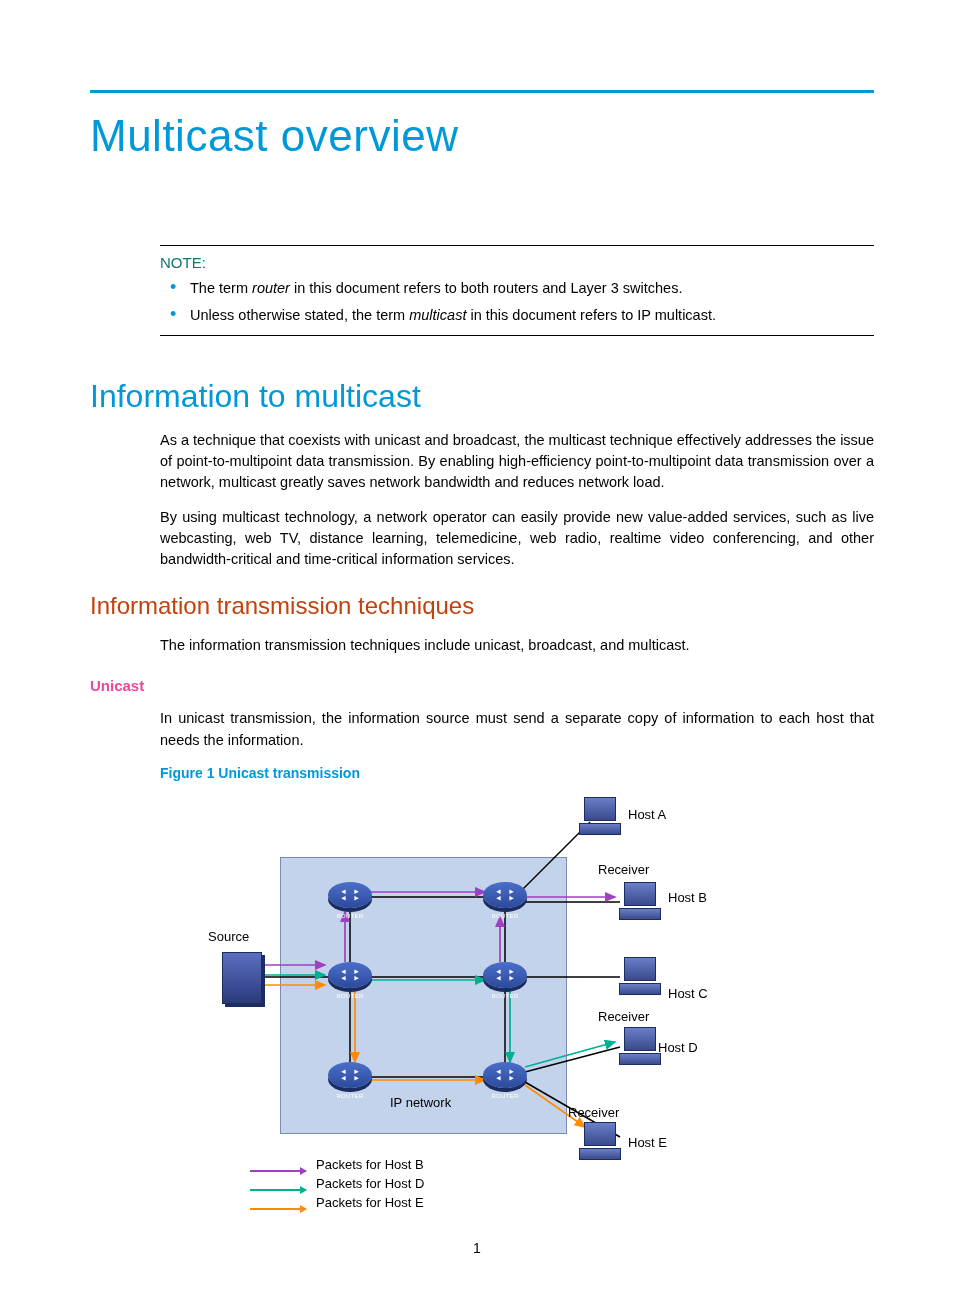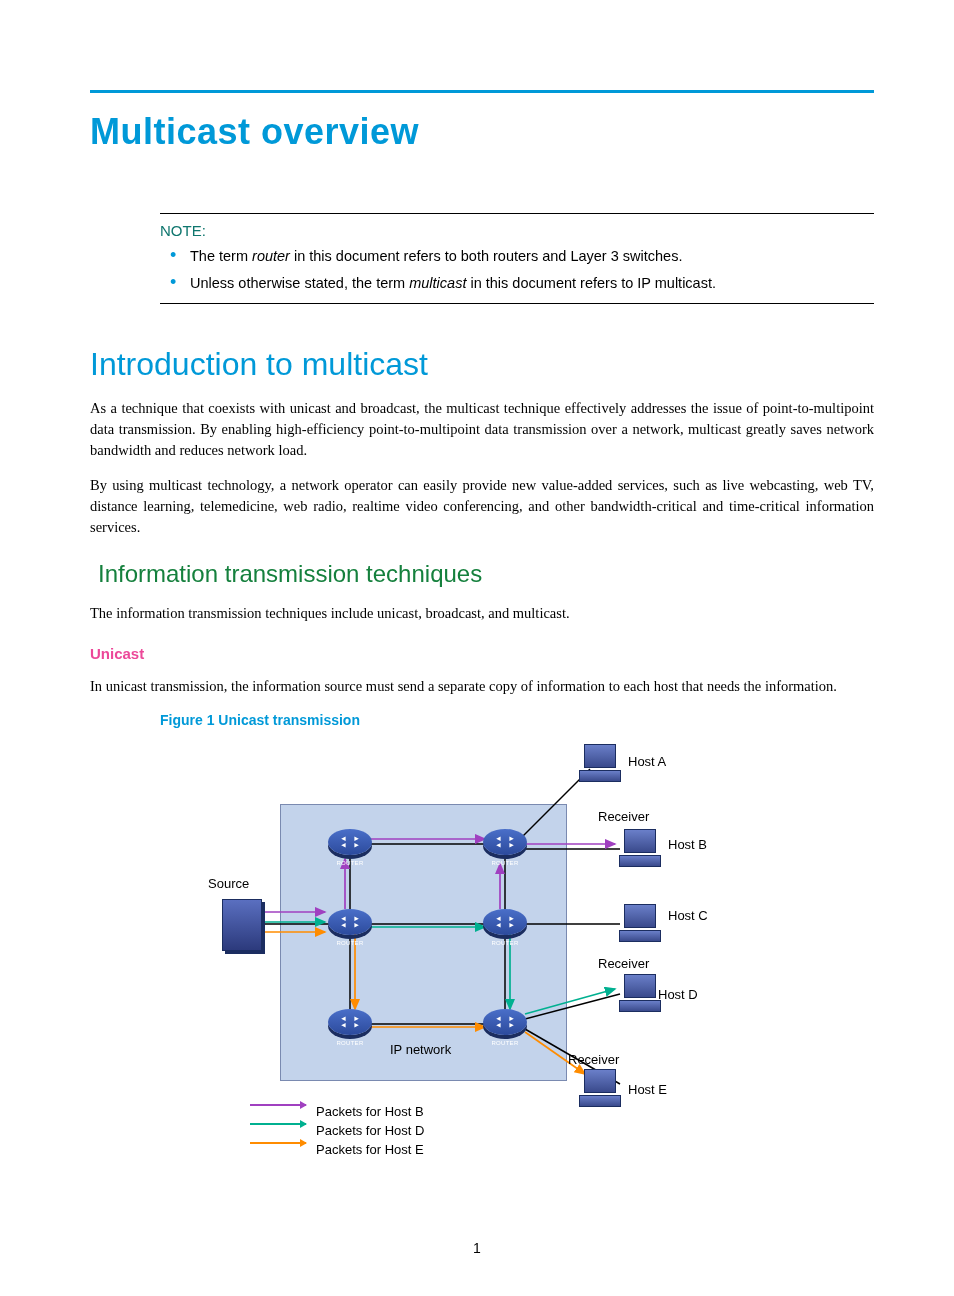--- a/index.html
+++ b/index.html
@@ -16,23 +16,23 @@
     padding: 90px 80px 40px 90px;
     box-sizing: border-box;
     position: relative;
   }
   .top-rule {
     border-top: 3px solid #0099d8;
     margin-bottom: 18px;
   }
   h1.page-title {
     color: #0099d8;
-    font-size: 36px;
-    font-weight: bold;
-    margin: 0 0 60px 0;
+    font-size: 44px;
+    font-weight: normal;
+    margin: 0 0 84px 0;
     letter-spacing: 0.5px;
   }
   .note-rule {
     border-top: 1px solid #000;
     margin-left: 70px;
     margin-bottom: 8px;
   }
   .note-label {
     color: #0f766e;
     font-size: 15px;
@@ -65,31 +65,31 @@
     margin-top: 8px;
   }
   .italic { font-style: italic; }
   h2.section {
     color: #0099d8;
     font-size: 32px;
     font-weight: normal;
     margin: 42px 0 14px 0;
   }
   .body-text {
+    margin-left: 70px;
     font-size: 14.5px;
     line-height: 1.45;
     text-align: justify;
     margin-bottom: 14px;
-    font-family: Liberation Serif, serif;
   }
   h3.subsection {
-    color: #15803d;
+    color: #c2410c;
     font-size: 24px;
     font-weight: normal;
-    margin: 22px 0 10px 8px;
+    margin: 22px 0 10px 0;
   }
   h4.subsub {
     color: #ec4899;
     font-size: 15px;
     font-weight: bold;
     margin: 21px 0 8px 0;
   }
   .figure-caption {
     color: #0099d8;
     font-weight: bold;
@@ -149,21 +149,21 @@
     box-shadow: 3px 3px 0 #1b2d60;
   }
   .lbl {
     position:absolute;font-size:13px;white-space:nowrap;
   }
   .lbl.bold { font-weight:normal; }
   svg.wires { position:absolute;left:0;top:0;width:560px;height:460px;pointer-events:none; }
   .legend {
     position:absolute;left:60px;top:370px;font-size:13px;
   }
-  .legend-row { display:flex;align-items:flex-start;margin-bottom:4px; }
+  .legend-row { display:flex;align-items:flex-end;margin-bottom:4px; }
   .legend-arrow { width:56px;height:2px;margin-right:10px;position:relative; }
   .legend-arrow::after {
     content:"";position:absolute;right:-1px;top:-3px;
     border-left:7px solid;border-top:4px solid transparent;border-bottom:4px solid transparent;
   }
   .la-purple { background:#a040c0; } .la-purple::after{border-left-color:#a040c0;}
   .la-teal { background:#00b090; } .la-teal::after{border-left-color:#00b090;}
   .la-orange { background:#ff8c00; } .la-orange::after{border-left-color:#ff8c00;}
   .page-num {
     position:absolute;bottom:40px;left:0;width:954px;text-align:center;font-size:14px;
@@ -177,21 +177,21 @@
   <h1 class="page-title">Multicast overview</h1>
 
   <div class="note-rule"></div>
   <div class="note-label">NOTE:</div>
   <ul class="note-list">
     <li><span>The term </span><span class="italic">router</span><span> in this document refers to both routers and Layer 3 switches.</span></li>
     <li><span>Unless otherwise stated, the term </span><span class="italic">multicast</span><span> in this document refers to IP multicast.</span></li>
   </ul>
   <div class="note-bottom-rule"></div>
 
-  <h2 class="section">Introduction to multicast</h2>
+  <h2 class="section">Information to multicast</h2>
   <p class="body-text">As a technique that coexists with unicast and broadcast, the multicast technique effectively addresses the issue of point-to-multipoint data transmission. By enabling high-efficiency point-to-multipoint data transmission over a network, multicast greatly saves network bandwidth and reduces network load.</p>
   <p class="body-text">By using multicast technology, a network operator can easily provide new value-added services, such as live webcasting, web TV, distance learning, telemedicine, web radio, realtime video conferencing, and other bandwidth-critical and time-critical information services.</p>
 
   <h3 class="subsection">Information transmission techniques</h3>
   <p class="body-text">The information transmission techniques include unicast, broadcast, and multicast.</p>
 
   <h4 class="subsub">Unicast</h4>
   <p class="body-text">In unicast transmission, the information source must send a separate copy of information to each host that needs the information.</p>
   <div class="figure-caption">Figure 1 Unicast transmission</div>
 
@@ -345,21 +345,21 @@
         <div class="host-mon"></div>
         <div class="host-base"></div>
       </div>
     <div class="lbl bold" style="left:408px;top:75px">Receiver</div>
     <div class="lbl" style="left:478px;top:103px">Host B</div>
 
     <div class="host" style="left:428px;top:170px">
         <div class="host-mon"></div>
         <div class="host-base"></div>
       </div>
-    <div class="lbl" style="left:478px;top:174px">Host C</div>
+    <div class="lbl" style="left:478px;top:199px">Host C</div>
 
     <div class="host" style="left:428px;top:240px">
         <div class="host-mon"></div>
         <div class="host-base"></div>
       </div>
     <div class="lbl bold" style="left:408px;top:222px">Receiver</div>
     <div class="lbl" style="left:468px;top:253px">Host D</div>
 
     <div class="host" style="left:388px;top:335px">
         <div class="host-mon"></div>

